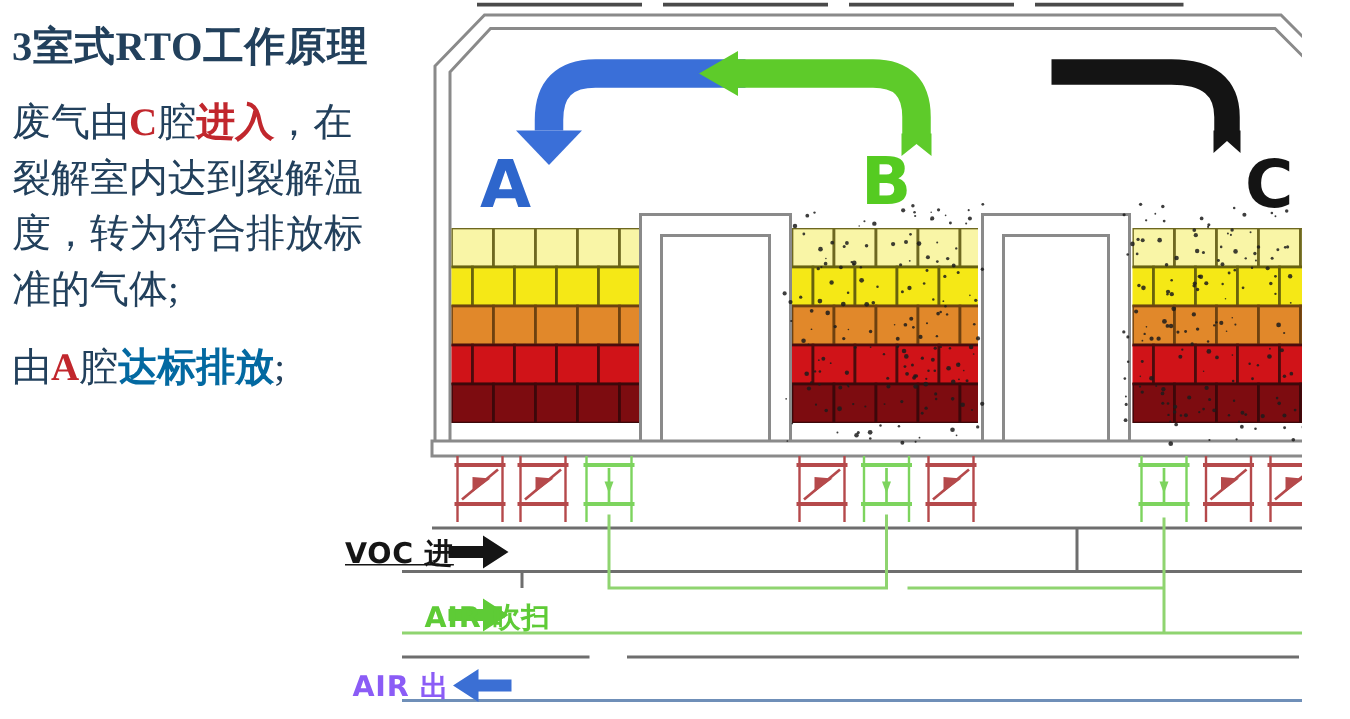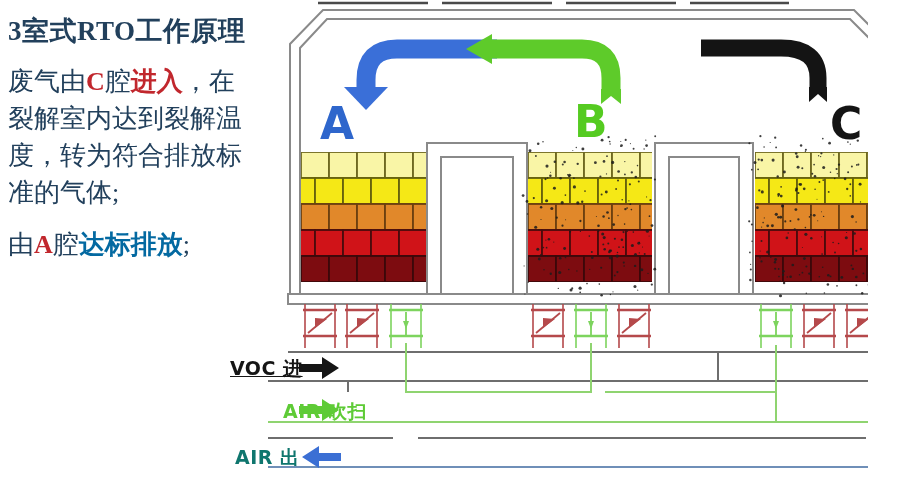--- a/index.html
+++ b/index.html
@@ -596,14 +596,14 @@
     <polygon id="purge-arrow" points="299,406 322,406 322,399 339,410 322,421 322,414 299,414" fill="#5ecb36"></polygon>
     <polygon id="out-arrow" points="341,453 319,453 319,446 302,457 319,468 319,461 341,461" fill="#3b6fd4"></polygon>
   </svg>
 
   <div id="lblA" class="chamber-letter" style="color: rgb(46, 102, 204);">A</div>
   <div id="lblB" class="chamber-letter" style="color: rgb(85, 203, 33);">B</div>
   <div id="lblC" class="chamber-letter" style="color: rgb(20, 20, 20);">C</div>
 
   <div id="flow0" class="flow-label" style="color: rgb(21, 21, 21); text-decoration: underline;">VOC 进</div>
   <div id="flow1" class="flow-label" style="color: rgb(94, 203, 54);">AIR 吹扫</div>
-  <div id="flow2" class="flow-label" style="color: #0f766e;">AIR 出</div>
+  <div id="flow2" class="flow-label" style="color: #8b5cf6;">AIR 出</div>
 </div>
 
 </body></html>

